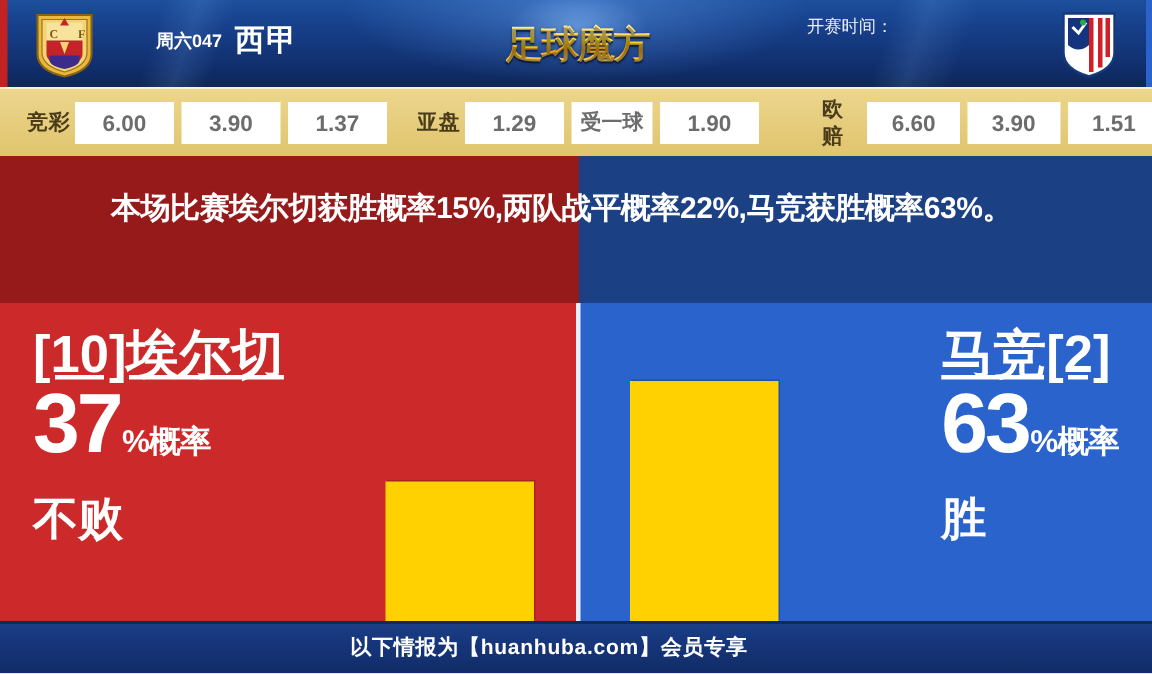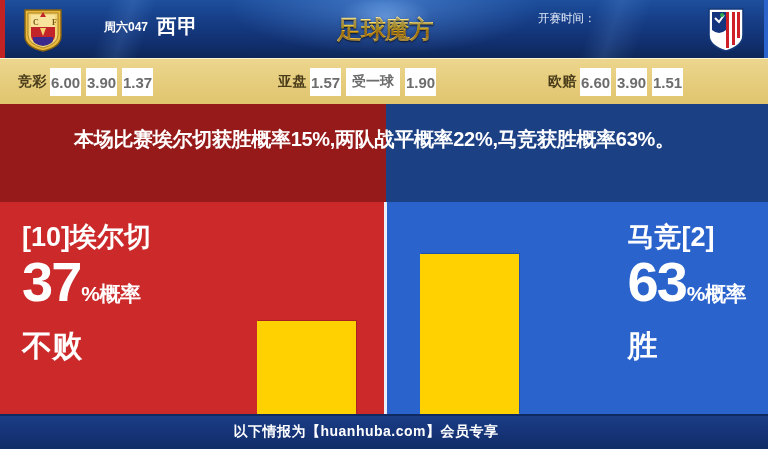--- a/index.html
+++ b/index.html
@@ -140,21 +140,21 @@
   .odds-title {
     font-size: 14px;
     font-weight: bold;
     color: #4a3c1a;
     display: flex;
     align-items: center;
     padding-right: 3px;
     letter-spacing: 0.5px;
   }
   .odds-cell {
-    width: 31px;
+    width: 66px;
     background: #ffffff;
     color: #6c6c6c;
     font-size: 15px;
     font-weight: bold;
     display: flex;
     align-items: center;
     justify-content: center;
     margin-right: 5px;
     letter-spacing: 0px;
   }
@@ -225,25 +225,26 @@
   
   .team-block {
     position: absolute;
     top: 18px;
     color: #ffffff;
   }
   .team-left { left: 22px; text-align: left; }
   .team-right { right: 22px; text-align: left; }
 
   .team-name {
-    font-size: 27px;
+    font-size: 35px;
     font-weight: bold;
     line-height: 34px;
     letter-spacing: 0px;
     white-space: nowrap;
+    text-decoration: underline;
   }
   .prob-row {
     line-height: 56px;
     white-space: nowrap;
   }
   .prob-num {
     font-size: 56px;
     font-weight: bold;
     letter-spacing: -2px;
   }
@@ -341,21 +342,21 @@
 
     <div class="odds-group g1">
       <span class="odds-title">竞彩</span>
       <span class="odds-cell">6.00</span>
       <span class="odds-cell">3.90</span>
       <span class="odds-cell">1.37</span>
     </div>
 
     <div class="odds-group g2">
       <span class="odds-title">亚盘</span>
-      <span class="odds-cell">1.57</span>
+      <span class="odds-cell">1.29</span>
       <span class="odds-cell wide">受一球</span>
       <span class="odds-cell">1.90</span>
     </div>
 
     <div class="odds-group g3">
       <span class="odds-title">欧赔</span>
       <span class="odds-cell">6.60</span>
       <span class="odds-cell">3.90</span>
       <span class="odds-cell">1.51</span>
     </div>

